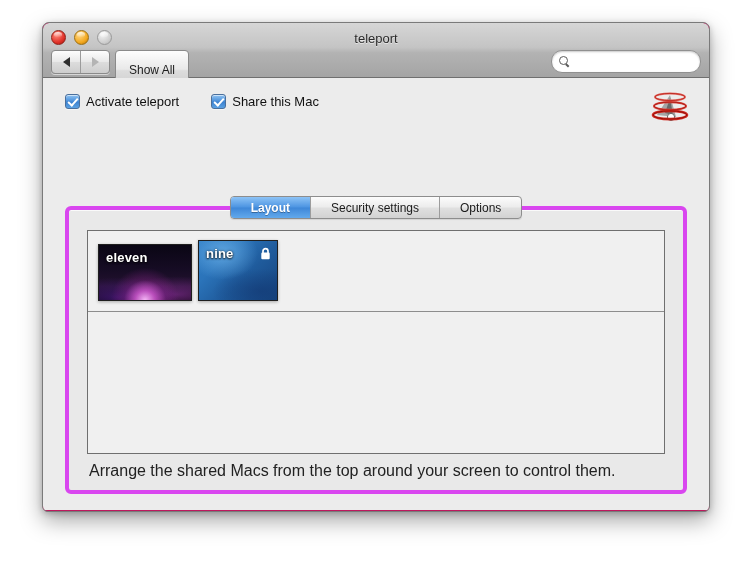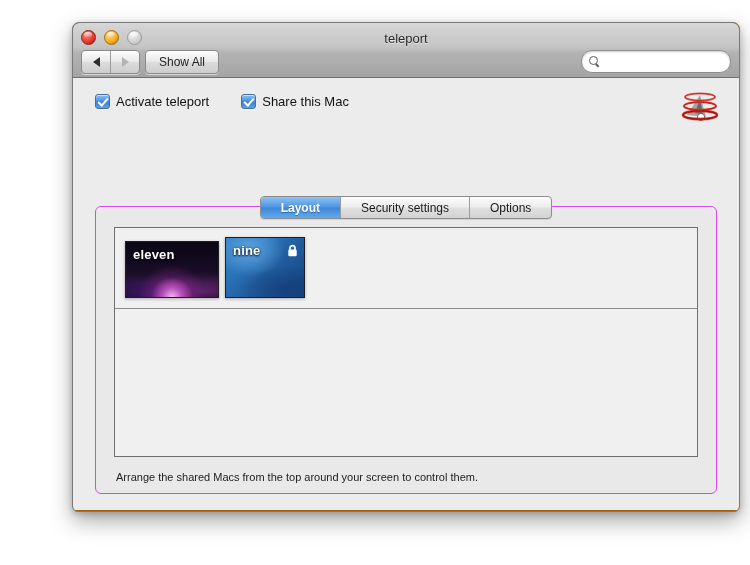--- a/index.html
+++ b/index.html
@@ -11,25 +11,24 @@
     overflow: hidden;
   }
   #root { position: relative; width: 750px; height: 565px; background: #ffffff; }
 
   
   .window {
     position: absolute;
     left: 42px; top: 22px;
     width: 666px; height: 488px;
     border-radius: 7px 7px 6px 6px;
-    background: #a16207;
+    background: #be185d;
     border: 1px solid #7a7a7a;
     box-shadow: 0 9px 22px rgba(0,0,0,0.34), 0 2px 6px rgba(0,0,0,0.20);
     overflow: hidden;
-    margin-left: 30px;
   }
 
   
   .titlebar {
     position: relative;
     height: 54px;
     background: linear-gradient(to bottom, #d6d6d6 0%, #c4c4c4 45%, #b3b3b3 55%, #a4a4a4 100%);
     border-bottom: 1px solid #6f6f6f;
     border-radius: 6px 6px 0 0;
   }
@@ -62,21 +61,21 @@
     overflow: hidden;
   }
   .navbtn { width: 28px; display: flex; align-items: center; justify-content: center; }
   .navbtn + .navbtn { border-left: 1px solid #9b9b9b; }
   .arrow-l, .arrow-r { width: 0; height: 0; border-top: 5px solid transparent; border-bottom: 5px solid transparent; }
   .arrow-l { border-right: 7px solid #2e2e2e; }
   .arrow-r { border-left: 7px solid #b4b4b4; }
 
   .showall {
     position: absolute; left: 72px; top: 1px;
-    height: 22px; padding: 0 13px;
+    height: 22px; padding: 8px 13px;
     display: flex; align-items: center;
     border: 1px solid #8a8a8a; border-radius: 4px;
     background: linear-gradient(to bottom, #fdfdfd 0%, #e9e9e9 48%, #dcdcdc 52%, #cdcdcd 100%);
     box-shadow: 0 1px 0 rgba(255,255,255,0.55);
     font-size: 12px; color: #1d1d1d;
   }
 
   .searchfield {
     position: absolute; right: 8px; top: 1px;
     width: 148px; height: 21px;
@@ -145,39 +144,39 @@
   .tab.active {
     background: linear-gradient(to bottom, #8dc3f6 0%, #4d95e2 48%, #3e87d8 52%, #62a9ec 100%);
     color: #ffffff; font-weight: bold;
     text-shadow: 0 1px 0 rgba(0,0,0,0.30);
   }
 
   
   .layoutbox {
     position: absolute; left: 22px; top: 128px; right: 22px; bottom: 16px;
     background: #e9e9e9;
-    border: 1px solid #d946ef;
+    border: 4px solid #d946ef;
     border-radius: 6px;
     box-shadow: inset 0 1px 0 rgba(255,255,255,0.75);
   }
   .panel {
     position: absolute; left: 18px; top: 20px; right: 18px; bottom: 36px;
     background: #f0f0f0;
     border: 1px solid #6f6f6f;
     overflow: hidden;
   }
   .shelf {
     position: absolute; left: 0; right: 0; top: 0; height: 80px;
     border-bottom: 1px solid #8d8d8d;
     background: #f0f0f0;
   }
   .stage { position: absolute; left: 0; right: 0; top: 81px; bottom: 0; background: #f0f0f0; }
   .caption {
     position: absolute; left: 20px; bottom: 10px;
-    font-size: 11px; color: #222;
+    font-size: 16px; color: #222;
   }
 
   
   .screen {
     position: absolute;
     border: 1px solid #1f1f1f;
     box-shadow: 0 1px 3px rgba(0,0,0,0.30);
     overflow: hidden;
   }
   .screen .wall { position: absolute; inset: 0; }

